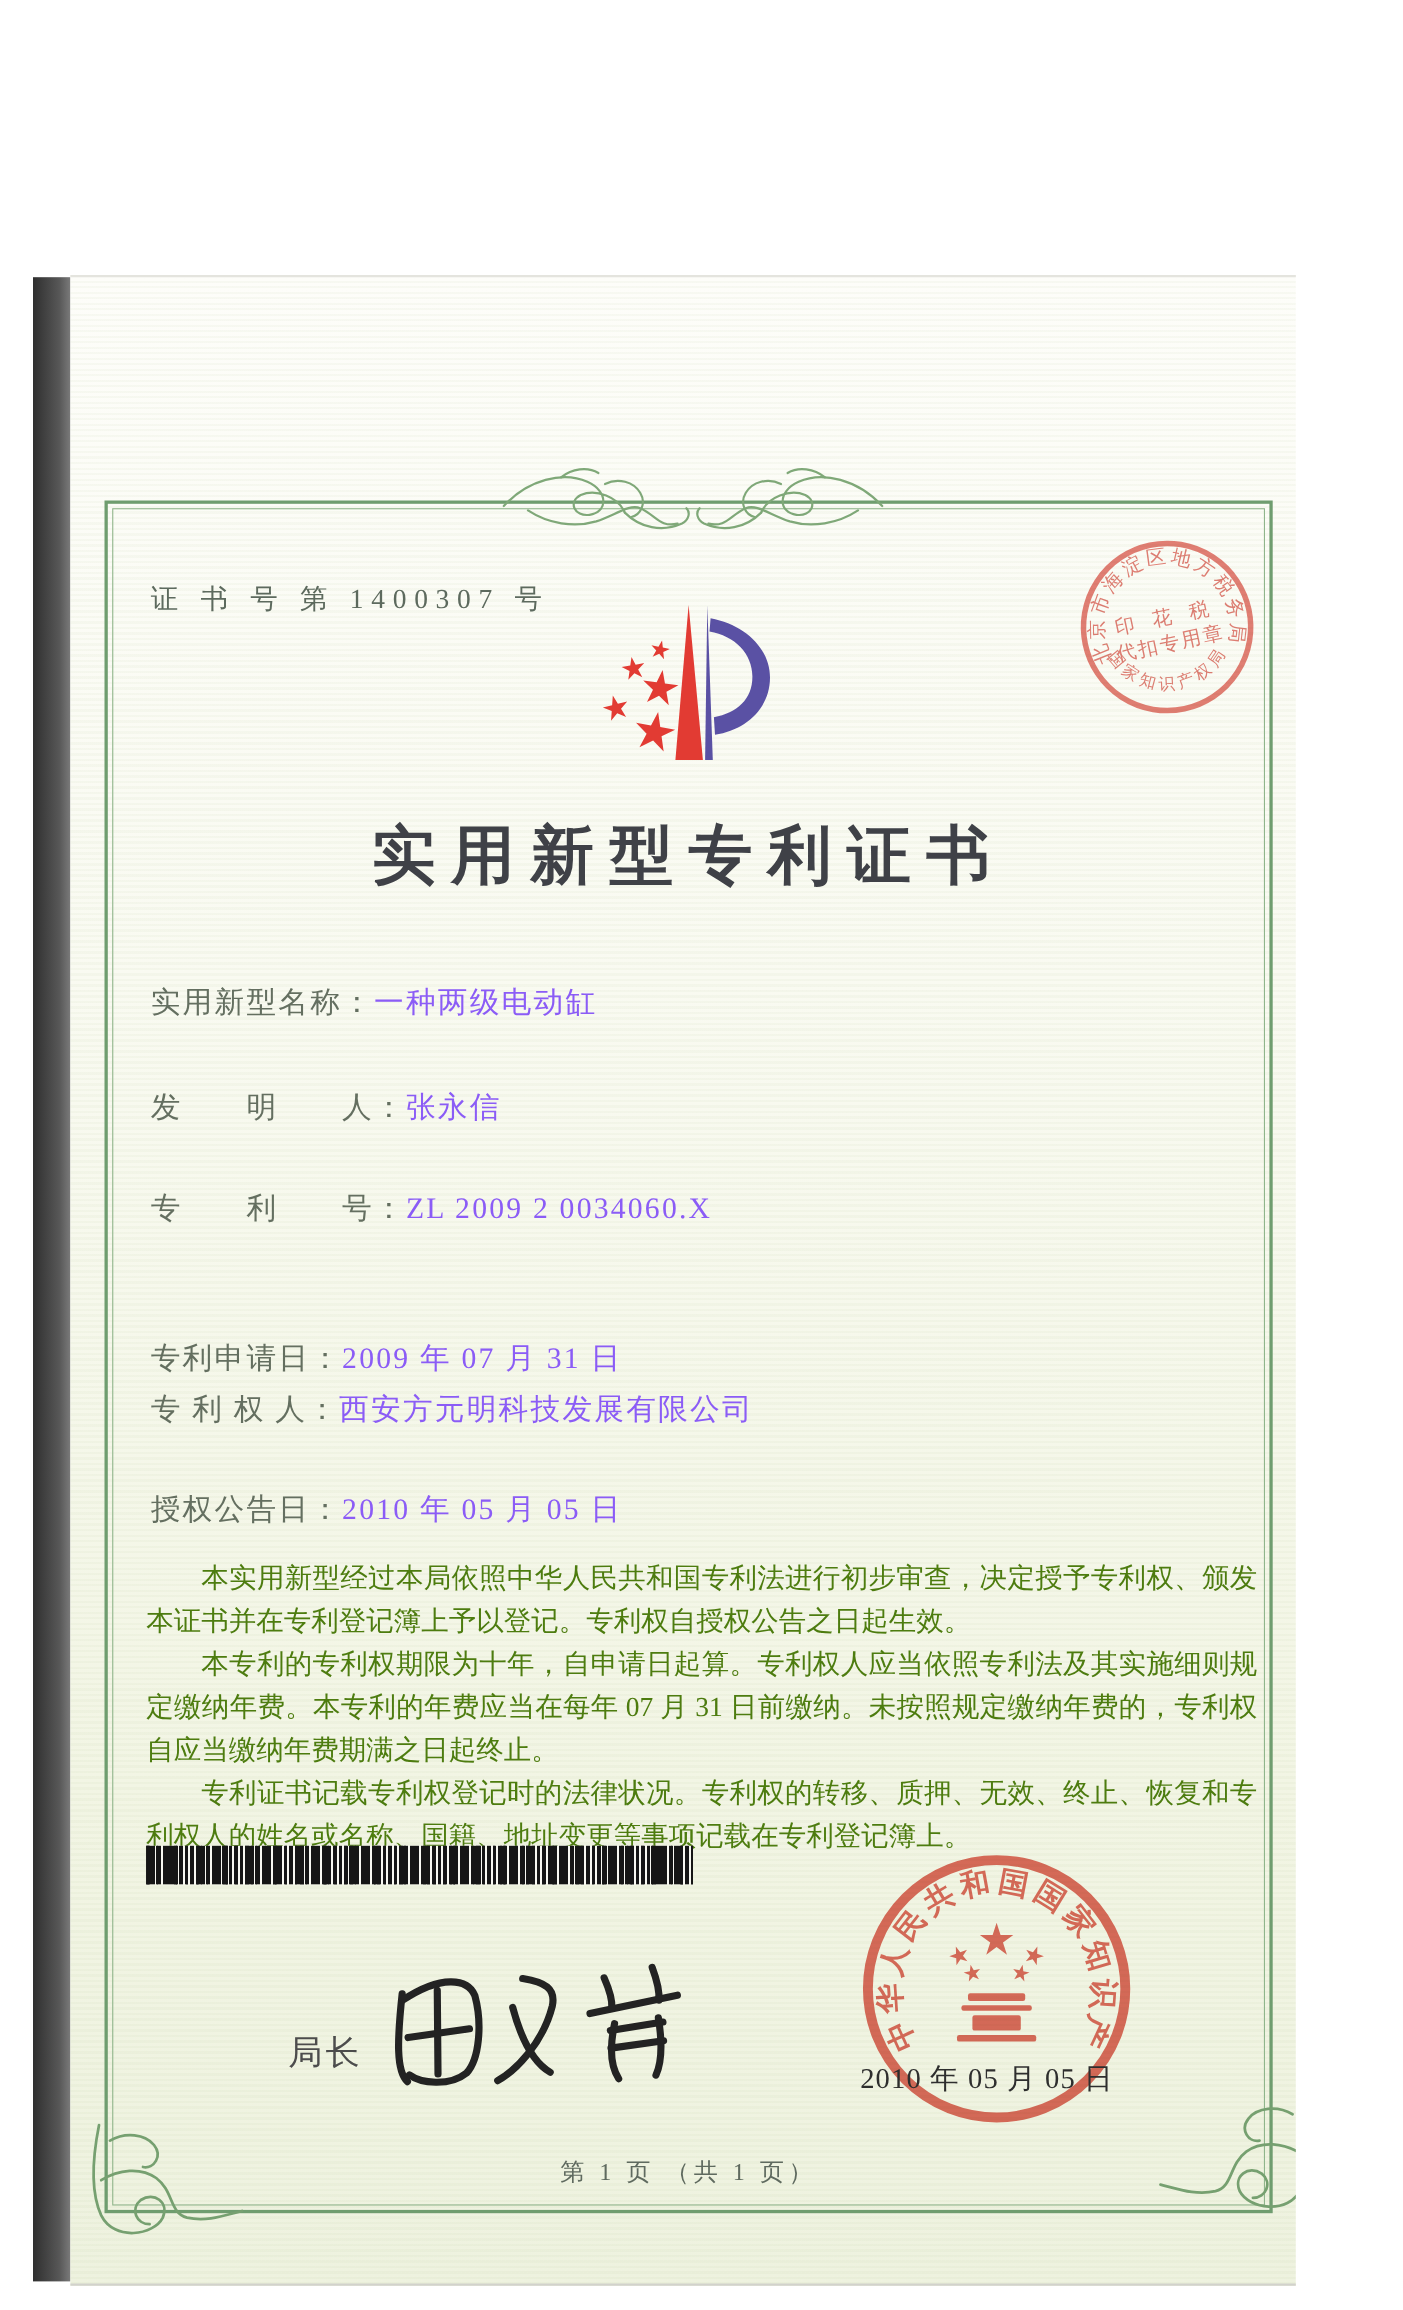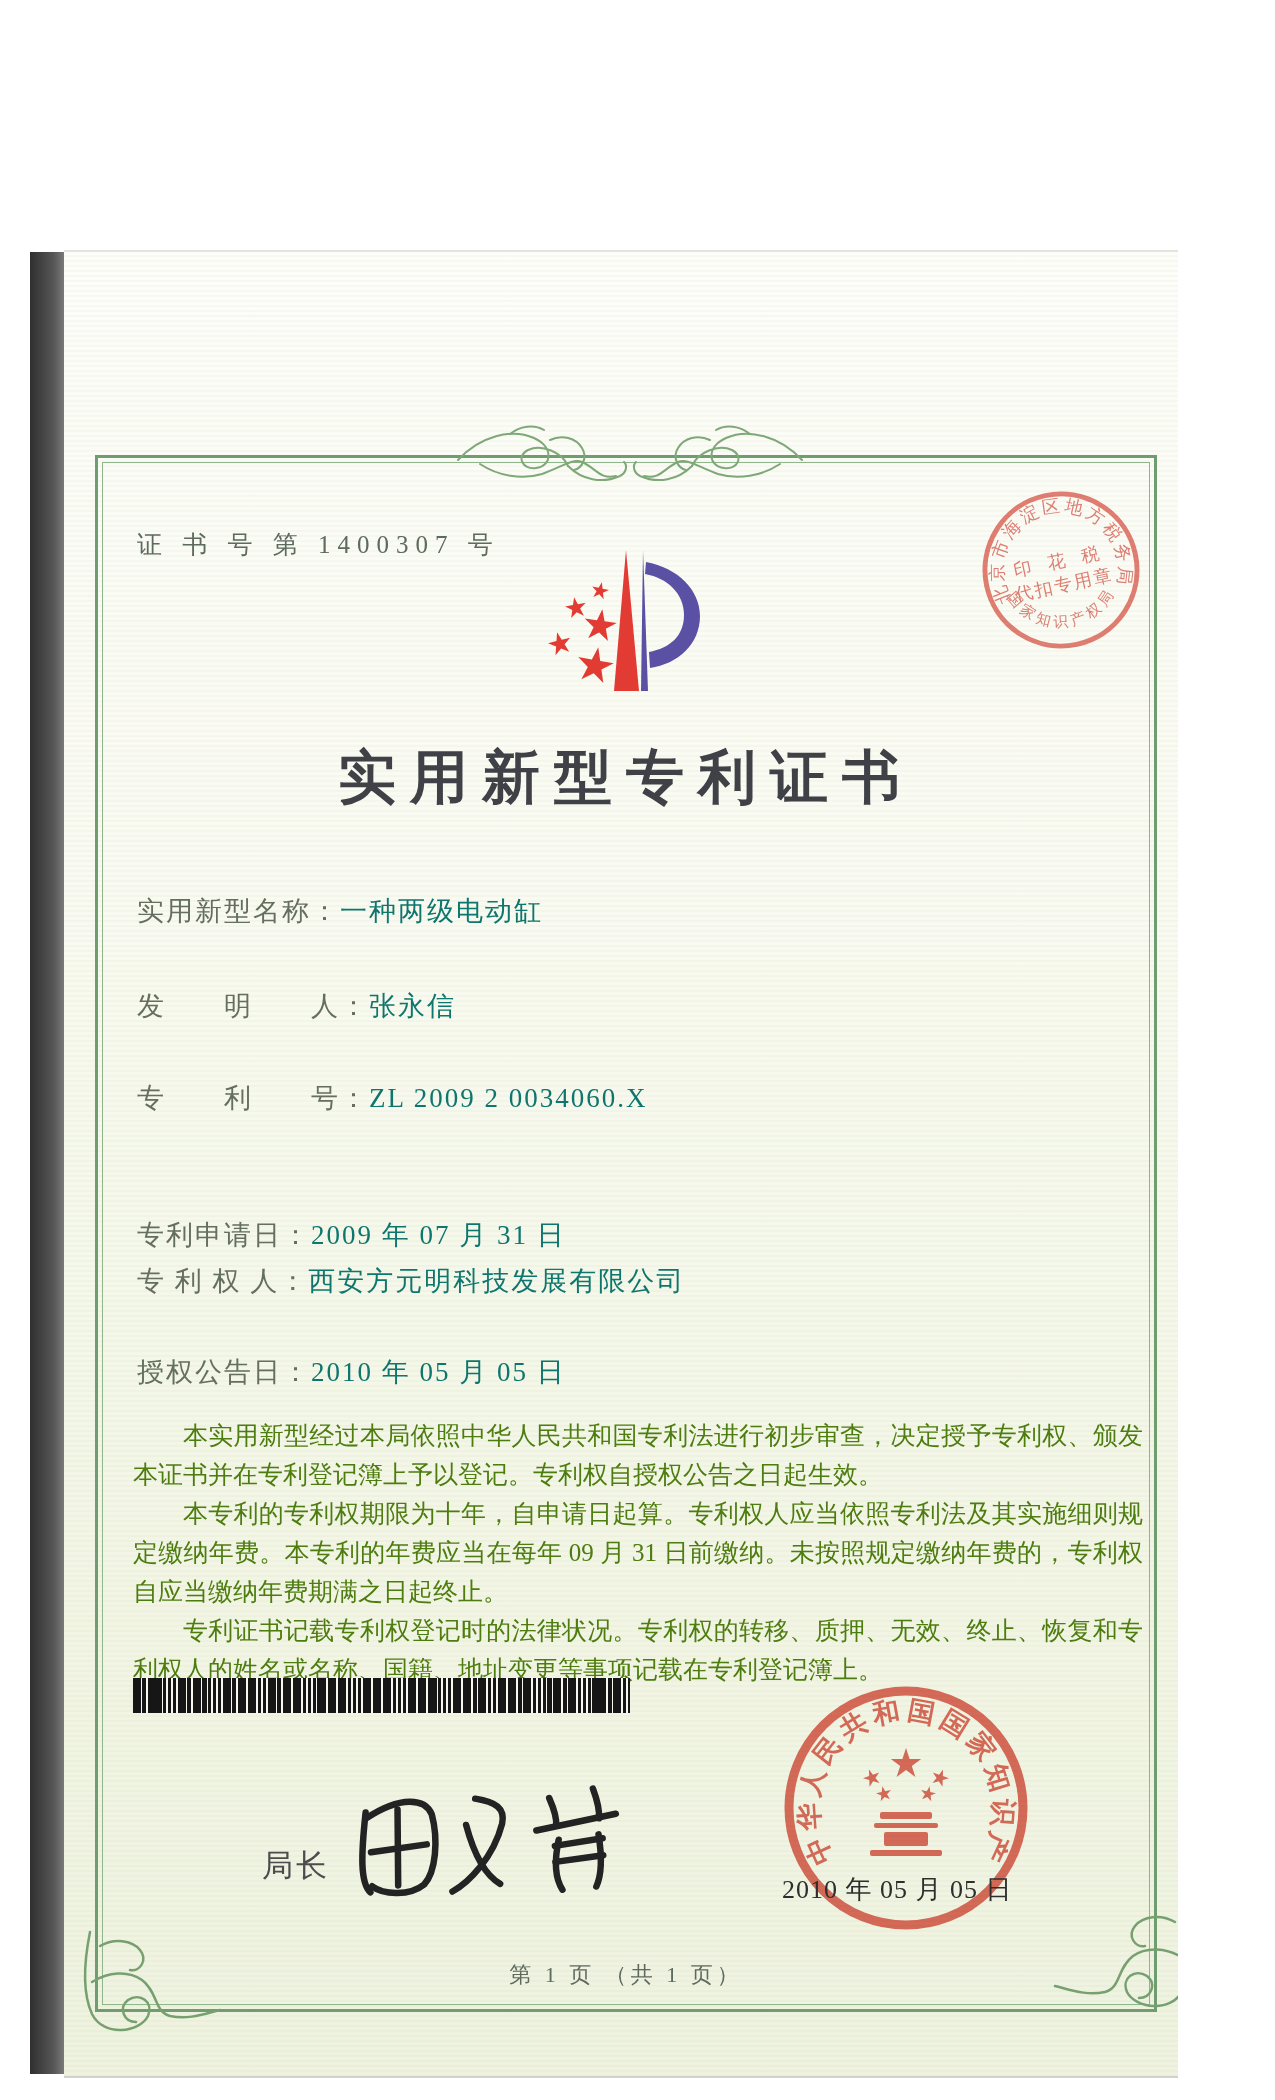--- a/index.html
+++ b/index.html
@@ -37,21 +37,21 @@
   }
   .logo{position:absolute;left:540px;top:548px;width:170px;height:150px;}
   .title{
     position:absolute;left:95px;top:739px;width:1062px;text-align:center;
     font-size:58px;font-weight:600;color:#3f4147;letter-spacing:14px;
   }
   .field{
     position:absolute;left:137px;font-size:27px;color:#646f60;
     letter-spacing:2px;white-space:nowrap;
   }
-  .field .value{color:#0f766e;}
+  .field .value{color:#8b5cf6;}
   .body-text{
     position:absolute;left:133px;top:1416px;width:1010px;
     font-size:25px;line-height:39px;color:#4d7c0f;text-align:justify;
   }
   .body-text p{margin:0;text-indent:2em;}
   .barcode{
     position:absolute;left:133px;top:1678px;width:497px;height:35px;
     background:
       repeating-linear-gradient(90deg,#161616 0 3px,rgba(0,0,0,0) 3px 5px),
       repeating-linear-gradient(90deg,#161616 0 2px,rgba(0,0,0,0) 2px 9px),
@@ -155,21 +155,21 @@
   </div>
   <div class="field" style="top:1263px;">
     <span>专 利 权 人：</span><span class="value">西安方元明科技发展有限公司</span>
   </div>
   <div class="field" style="top:1354px;">
     <span>授权公告日：</span><span class="value">2010 年 05 月 05 日</span>
   </div>
 
   <div class="body-text">
     <p>本实用新型经过本局依照中华人民共和国专利法进行初步审查，决定授予专利权、颁发本证书并在专利登记簿上予以登记。专利权自授权公告之日起生效。</p>
-    <p>本专利的专利权期限为十年，自申请日起算。专利权人应当依照专利法及其实施细则规定缴纳年费。本专利的年费应当在每年 09 月 31 日前缴纳。未按照规定缴纳年费的，专利权自应当缴纳年费期满之日起终止。</p>
+    <p>本专利的专利权期限为十年，自申请日起算。专利权人应当依照专利法及其实施细则规定缴纳年费。本专利的年费应当在每年 07 月 31 日前缴纳。未按照规定缴纳年费的，专利权自应当缴纳年费期满之日起终止。</p>
     <p>专利证书记载专利权登记时的法律状况。专利权的转移、质押、无效、终止、恢复和专利权人的姓名或名称、国籍、地址变更等事项记载在专利登记簿上。</p>
   </div>
 
   <div class="barcode"></div>
 
   <div class="signer-title">局长</div>
   <svg class="signature" viewBox="0 0 300 160">
     <g stroke="#232323" stroke-width="6.5" fill="none" stroke-linecap="round" stroke-linejoin="round">
       <path d="M22,38 C16,80 14,108 24,118"></path>
       <path d="M22,44 C58,22 82,26 88,42 C94,68 90,100 78,112 C62,124 36,120 26,112"></path>

